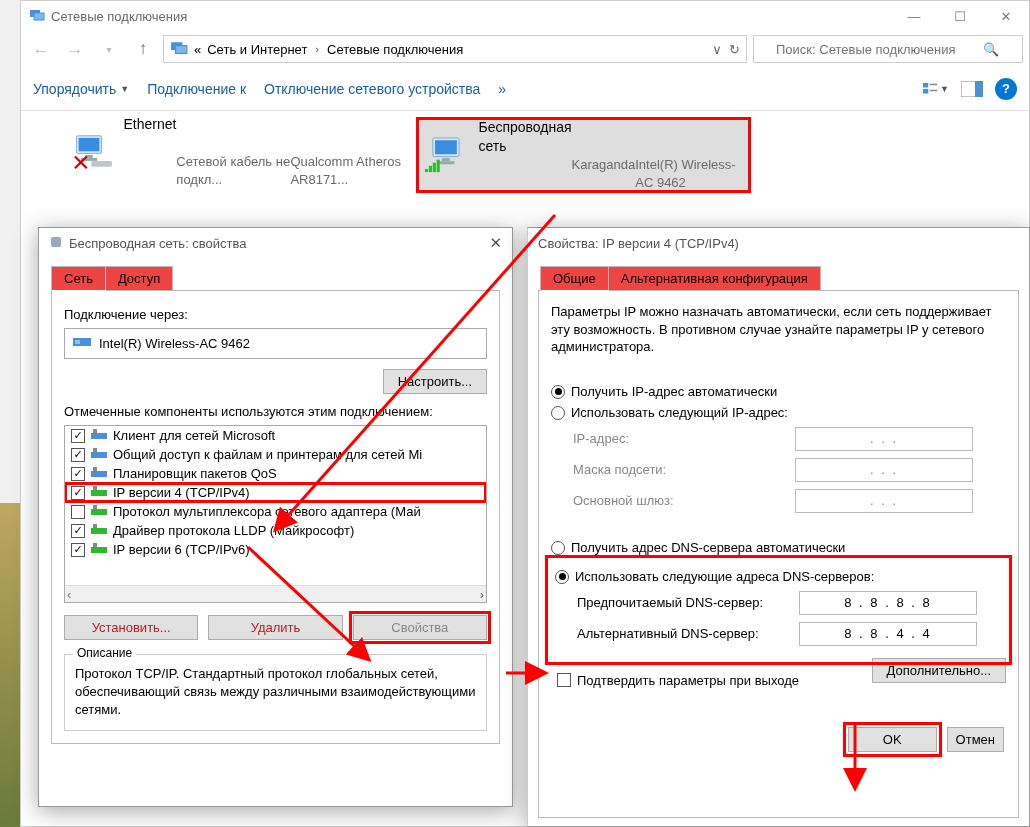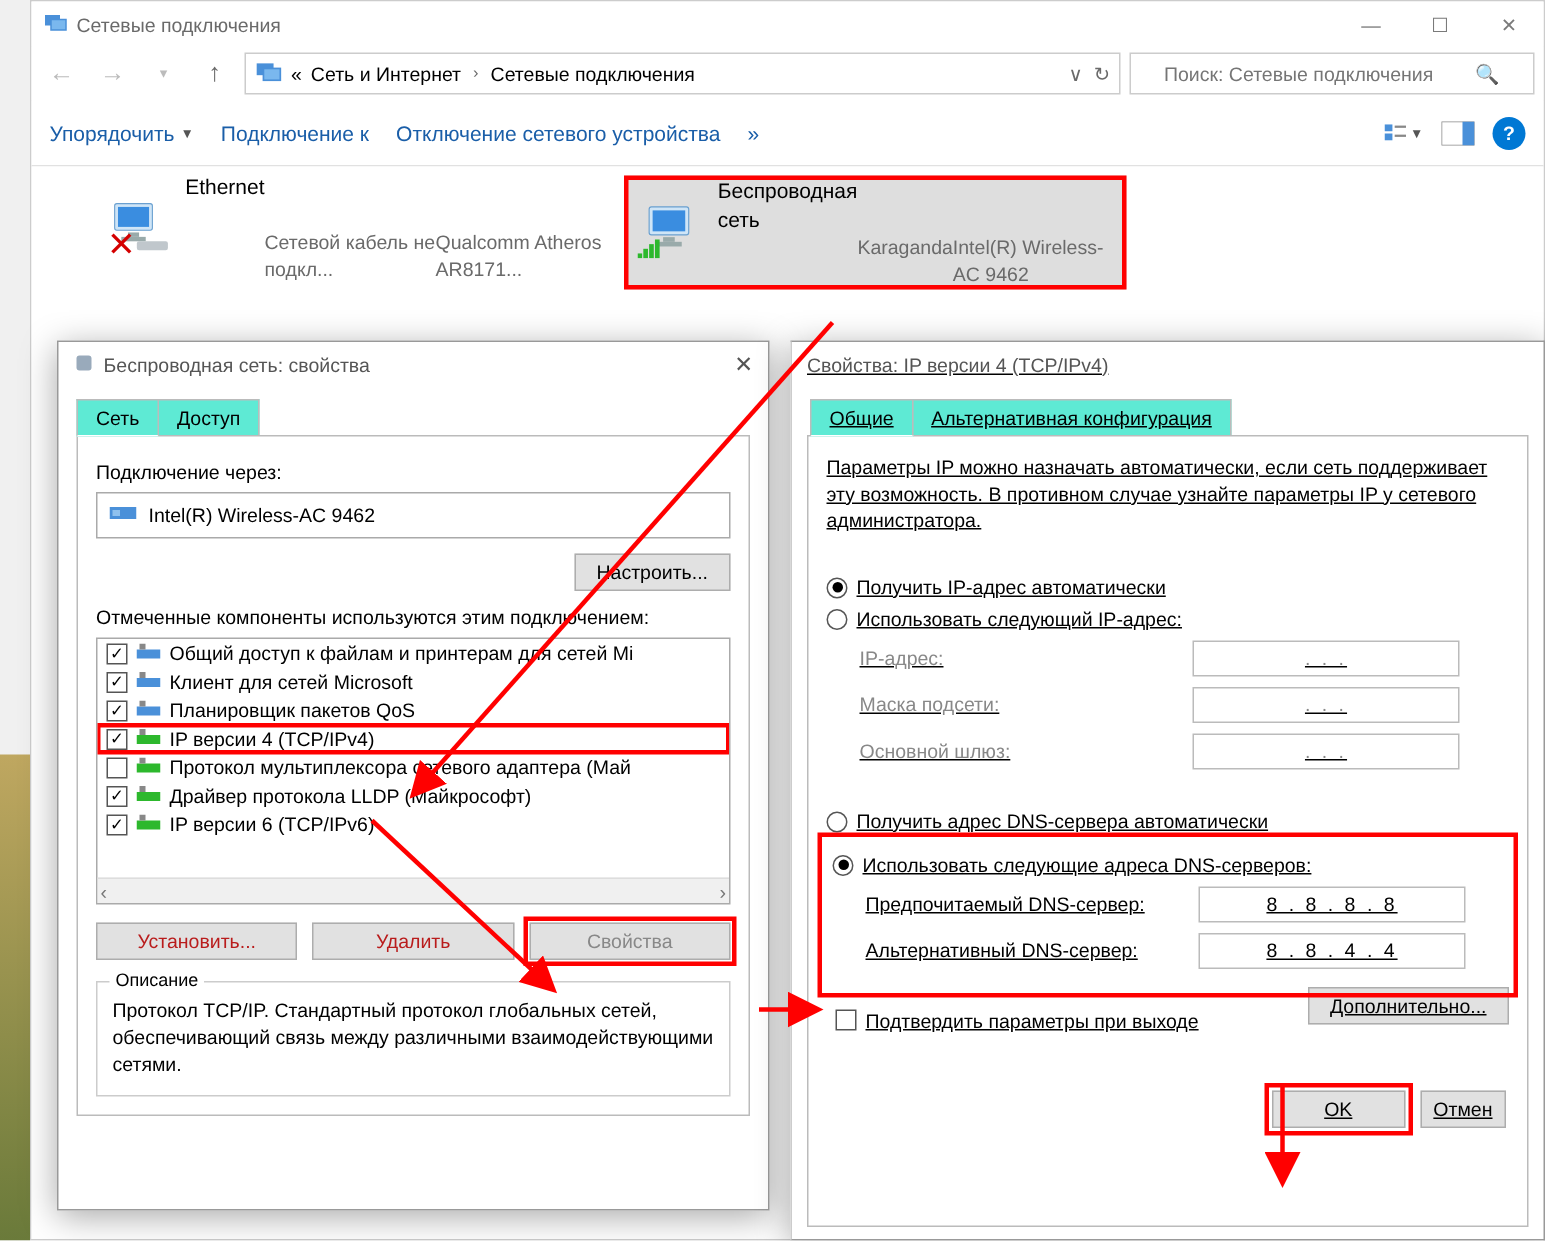--- a/index.html
+++ b/index.html
@@ -39,21 +39,21 @@
 .conn-text { display: flex; line-height: 1.35; }
 .conn-text .name { font-size: 14px; }
 .conn-text .sub { color: #6a6a6a; font-size: 13px; margin-top: 38px; }
 
 
 .dlg { position: absolute; background: #fff; border: 1px solid #999; box-shadow: 0 4px 22px rgba(0,0,0,0.35); }
 .dlg.props { left: 38px; top: 227px; width: 475px; height: 580px; }
 .dlg-title { height: 30px; display: flex; align-items: center; padding: 0 10px; color: #555; gap: 6px; }
 .dlg-title .x { margin-left: auto; font-size: 15px; color: #555; }
 .tabs { display: flex; padding: 8px 12px 0 12px; margin-bottom: -1px; }
-.tab { border: 1px solid #bbb; padding: 4px 12px; background: #5eead4; font-size: 13px; position: relative; }
+.tab { border: 1px solid #bbb; padding: 4px 12px; background: #ef4444; font-size: 13px; position: relative; }
 .tab.active { border-bottom: 1px solid #fff; z-index: 2; }
 .tab + .tab { margin-left: -1px; }
 .dlg-body { border: 1px solid #bbb; margin: 0 12px 12px 12px; padding: 12px; background: #fff; position: relative; }
 .fld-label { margin: 4px 0 6px 0; }
 .cx-box { border: 1px solid #aaa; padding: 6px 8px; display: flex; align-items: center; gap: 8px; }
 .btn { border: 1px solid #adadad; background: #e1e1e1; padding: 4px 14px; font-size: 13px; text-align: center; }
 .cfg-row { display: flex; justify-content: flex-end; margin: 10px 0; }
 .complist { border: 1px solid #aaa; height: 178px; overflow: hidden; background: #fff; position: relative; }
 .comp-row { display: flex; align-items: center; gap: 6px; padding: 2px 6px; font-size: 13px; white-space: nowrap; }
 .comp-row .chk { width: 14px; height: 14px; border: 1px solid #555; display: inline-flex; align-items: center; justify-content: center; font-size: 11px; background: #fff; }
@@ -61,21 +61,21 @@
 .comp-row.sel { outline: 3px solid #ff0000; outline-offset: -2px; }
 .comp-row .cicon { width: 16px; height: 14px; }
 .hscroll { position: absolute; left: 0; right: 0; bottom: 0; height: 17px; background: #f0f0f0; border-top: 1px solid #ddd; display: flex; align-items: center; justify-content: space-between; padding: 0 2px; color: #777; }
 .three-btns { display: flex; gap: 10px; margin-top: 12px; }
 .three-btns .btn { flex: 1; color: #b91c1c; }
 .three-btns .btn.hl { outline: 3px solid #ff0000; outline-offset: 1px; color: #888; }
 .desc-group { border: 1px solid #ccc; margin-top: 14px; padding: 10px 10px 10px 10px; position: relative; }
 .desc-group .legend { position: absolute; top: -9px; left: 8px; background: #fff; padding: 0 4px; font-size: 12px; }
 
 
-.dlg.ipv4 { left: 527px; top: 227px; width: 503px; height: 600px; border-left: 1px solid #ccc; text-decoration: underline; }
+.dlg.ipv4 { left: 527px; top: 227px; width: 503px; height: 600px; border-left: 1px solid #ccc; }
 .ipv4 .dlg-body { margin: 0 10px 0 10px; }
 .radio-row { display: flex; align-items: flex-end; gap: 6px; margin: 6px 0; }
 .radio { width: 14px; height: 14px; border-radius: 50%; border: 1px solid #555; display: inline-flex; align-items: center; justify-content: center; }
 .radio.on::after { content: ""; width: 7px; height: 7px; border-radius: 50%; background: #000; }
 .ip-grid { margin-left: 22px; }
 .ip-line { display: flex; align-items: center; margin: 7px 0; gap: 12px; }
 .ip-line .lab { width: 210px; color: #888; }
 .ip-line.active .lab { color: #000; }
 .ip-field { border: 1px solid #bbb; width: 178px; height: 24px; display: flex; align-items: center; justify-content: center; letter-spacing: 2px; font-family: "Segoe UI", sans-serif; color: #888; background: #fff; }
 .ip-line.active .ip-field { color: #000; }
@@ -248,29 +248,29 @@
       </div>
     <div class="fld-label">Отмеченные компоненты используются этим подключением:</div>
     <div class="complist">
       <div id="comp-rows">
           <div class="comp-row">
             <span class="chk on"></span>
     <span class="cicon"><svg width="16" height="14" viewBox="0 0 16 14">
                 <rect x="0" y="4" width="16" height="6" fill="#4a90d9"></rect>
                 <rect x="2" y="0" width="4" height="4" fill="#888"></rect>
               </svg></span>
+    <span>Клиент для сетей Microsoft</span>
+          </div>
+          <div class="comp-row">
+            <span class="chk on"></span>
+    <span class="cicon"><svg width="16" height="14" viewBox="0 0 16 14">
+                <rect x="0" y="4" width="16" height="6" fill="#4a90d9"></rect>
+                <rect x="2" y="0" width="4" height="4" fill="#888"></rect>
+              </svg></span>
     <span>Общий доступ к файлам и принтерам для сетей Mi</span>
-          </div>
-          <div class="comp-row">
-            <span class="chk on"></span>
-    <span class="cicon"><svg width="16" height="14" viewBox="0 0 16 14">
-                <rect x="0" y="4" width="16" height="6" fill="#4a90d9"></rect>
-                <rect x="2" y="0" width="4" height="4" fill="#888"></rect>
-              </svg></span>
-    <span>Клиент для сетей Microsoft</span>
           </div>
           <div class="comp-row">
             <span class="chk on"></span>
     <span class="cicon"><svg width="16" height="14" viewBox="0 0 16 14">
                 <rect x="0" y="4" width="16" height="6" fill="#4a90d9"></rect>
                 <rect x="2" y="0" width="4" height="4" fill="#888"></rect>
               </svg></span>
     <span>Планировщик пакетов QoS</span>
           </div>
           <div class="comp-row sel">

